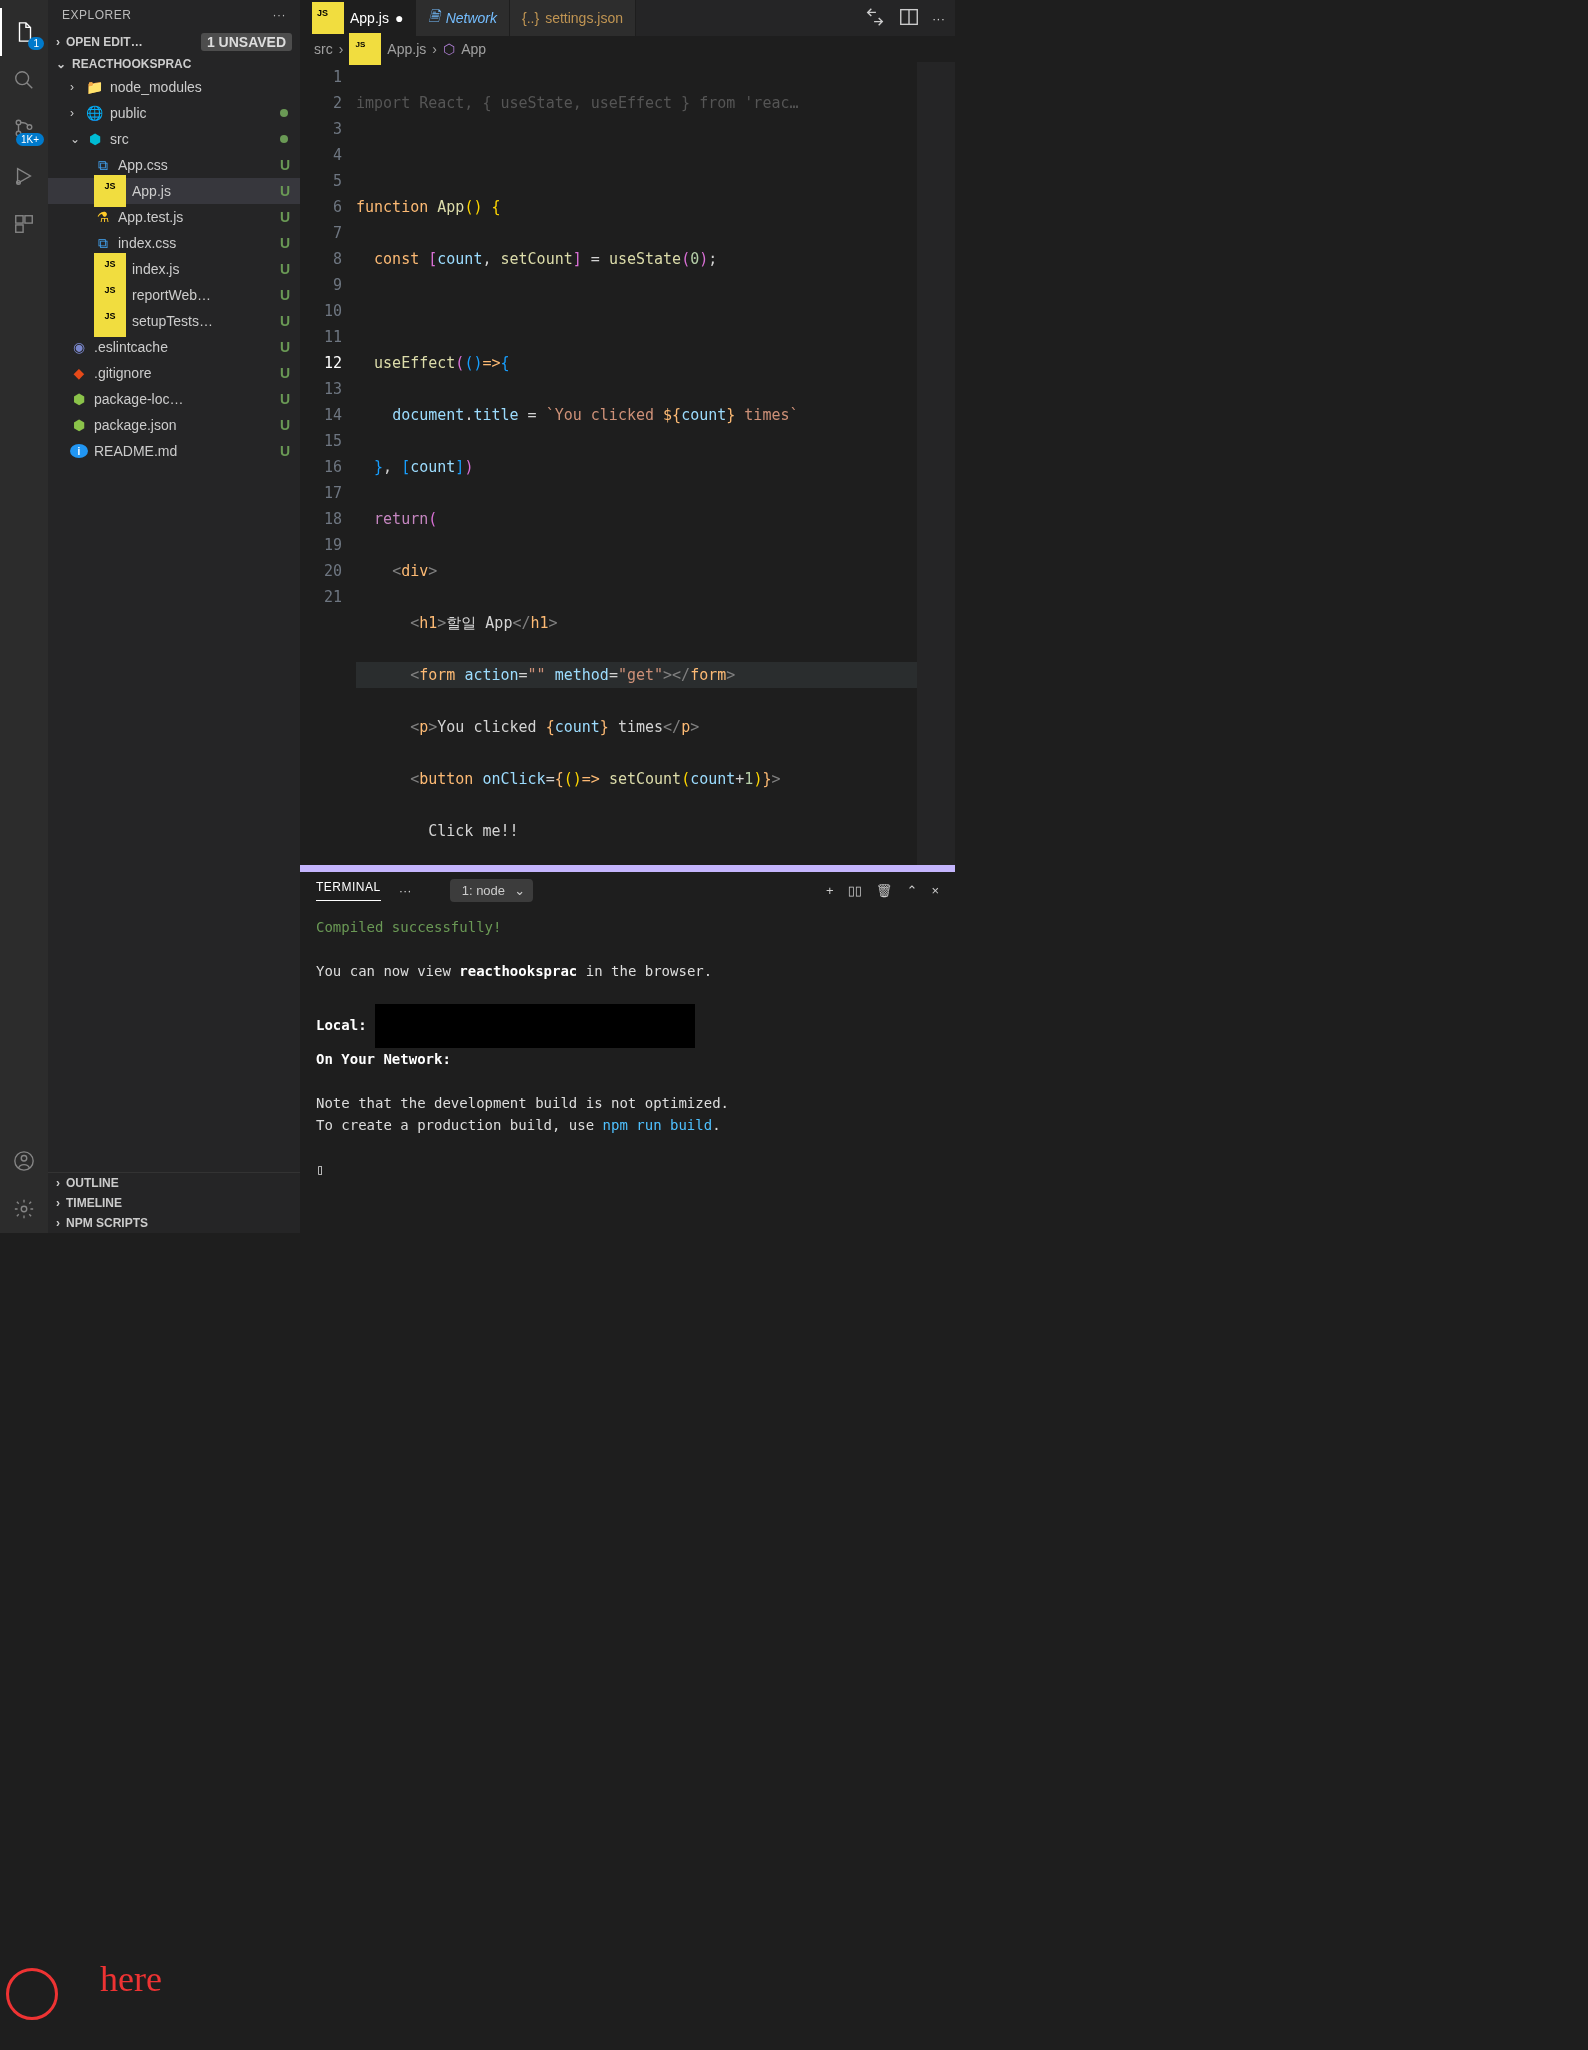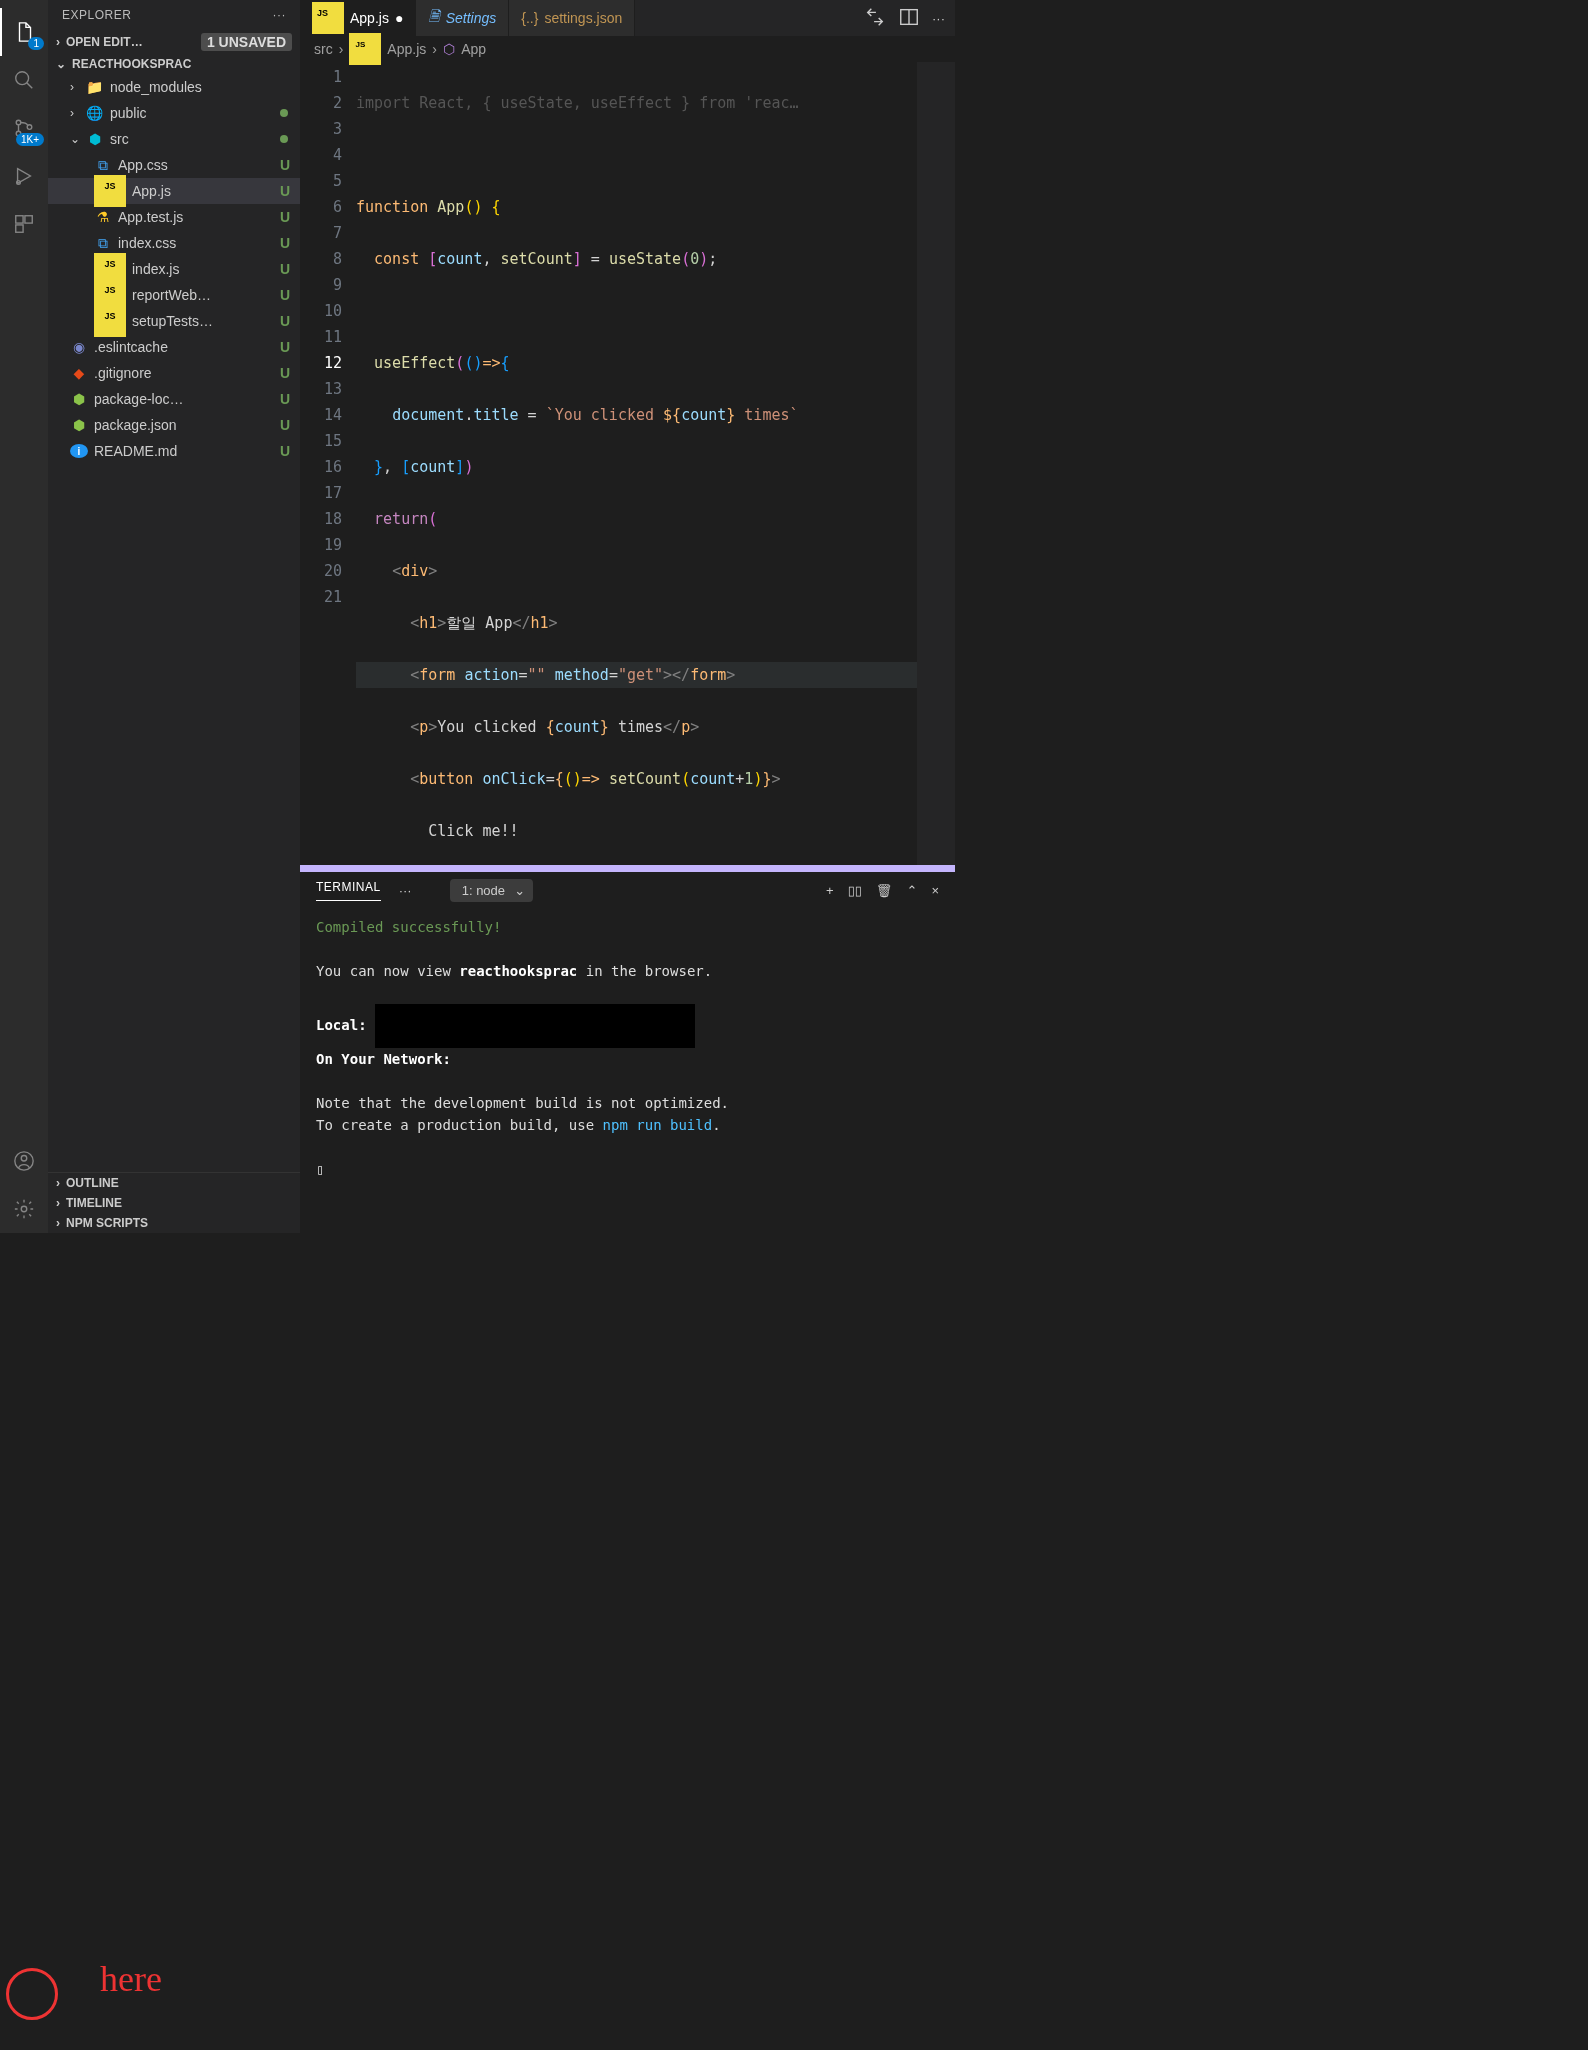--- a/index.html
+++ b/index.html
@@ -393,21 +393,21 @@
 
   <div class="main">
     <div class="tabs">
       <div class="tab active">
         <span class="ic-js">JS</span>
         <span>App.js</span>
         <span class="dirty">●</span>
       </div>
       <div class="tab" style="font-style:italic;color:#75beff">
         <span style="color:#75beff">🗎</span>
-        <span>Settings</span>
+        <span>Network</span>
       </div>
       <div class="tab" style="color:#c09553">
         <span>{..}</span>
         <span>settings.json</span>
       </div>
       <div class="tab-actions">
         <span><svg viewBox="0 0 24 24" stroke="currentColor" fill="none" stroke-width="1.5">
               <path d="M8 3l-4 4 4 4M16 13l4 4-4 4M4 7h9M20 17h-9"></path>
             </svg></span>
         <span><svg viewBox="0 0 24 24" stroke="currentColor" fill="none" stroke-width="1.5">

